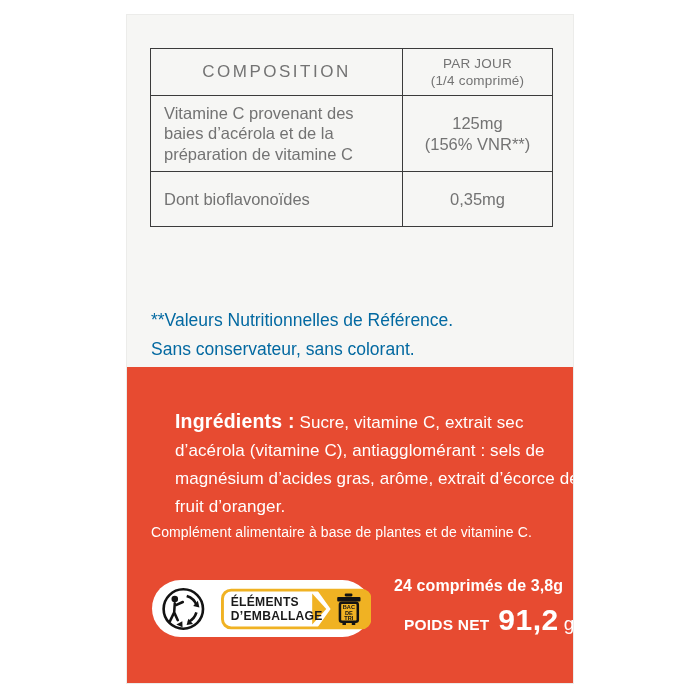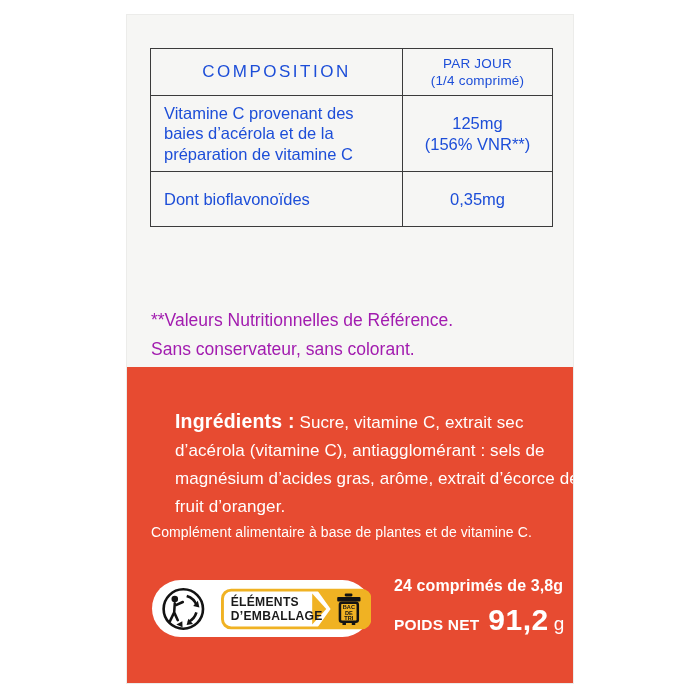--- a/index.html
+++ b/index.html
@@ -12,21 +12,21 @@
   
   .card{
     position:absolute;left:126px;top:14px;width:448px;height:670px;
     background:#F6F6F4;border:1px solid #ECECEA;box-sizing:border-box;
     overflow:hidden;
   }
   
   table.comp{
     position:absolute;left:23px;top:33px;width:402px;
     border-collapse:collapse;table-layout:fixed;
-    color:#1d4ed8;
+    color:#737373;
   }
   table.comp col.c1{width:252px;}
   table.comp col.c2{width:150px;}
   table.comp th, table.comp td{
     border:1.6px solid #3B3B3B;
     background:#F6F6F4;
     vertical-align:middle;
     font-weight:400;
   }
   th.comp-title{
@@ -43,21 +43,21 @@
   }
   td.val-cell{
     text-align:center;font-size:16.5px;line-height:21px;
   }
   tr.r1 td{height:63px;}
   tr.r2 td{height:45px;}
   tr.r3 td{height:42px;}
   
   .footnotes{
     position:absolute;left:24px;top:291px;
-    font-size:17.5px;line-height:28.5px;color:#a21caf;
+    font-size:17.5px;line-height:28.5px;color:#0369a1;
   }
   
   .orange{
     position:absolute;left:0;top:352px;width:448px;height:318px;
     background:#E74B31;color:#ffffff;
   }
   .ingredients{
     position:absolute;left:24px;top:23px;width:404px;
     font-size:17px;line-height:28px;letter-spacing:0.1px;margin-left:24px;
   }
@@ -74,21 +74,21 @@
     padding-left:9px;box-sizing:border-box;gap:15px;
   }
   .lbl-txt{font:700 12.5px "Liberation Sans", sans-serif;fill:#1A1A1A;letter-spacing:0.3px;}
   .bin-txt{font:700 5.8px "Liberation Sans", sans-serif;fill:#131313;text-anchor:middle;}
   
   .weight{
     position:absolute;left:267px;top:210px;color:#ffffff;
   }
   .weight .count{font-size:16px;font-weight:700;margin-bottom:8px;letter-spacing:0.1px;}
   .net-row{display:flex;align-items:baseline;}
-  .net-label{font-size:15.5px;font-weight:700;letter-spacing:0.2px;}
+  .net-label{font-size:15.5px;font-weight:700;letter-spacing:0.2px;margin-left:10px;}
   .net-value{font-size:30px;font-weight:700;margin-left:9px;letter-spacing:0.5px;}
   .net-unit{font-size:19px;font-weight:400;margin-left:5px;}
 </style>
 </head>
 <body>
 
 <div class="card">
 
   <table class="comp">
     <colgroup>

